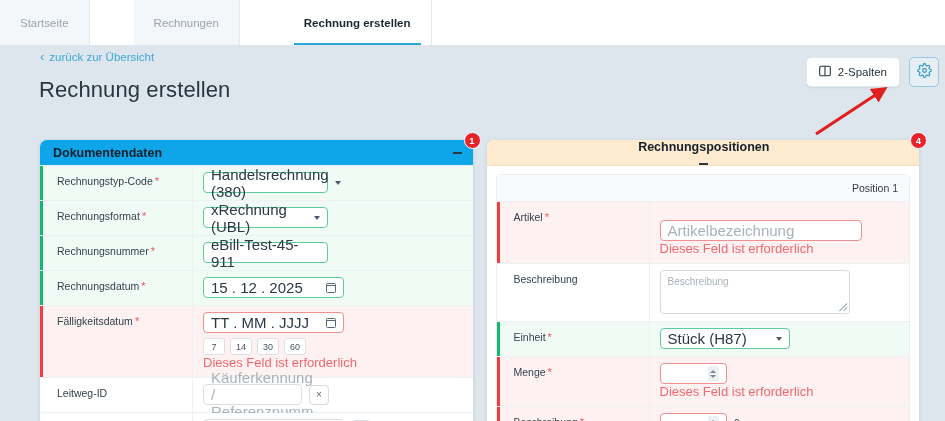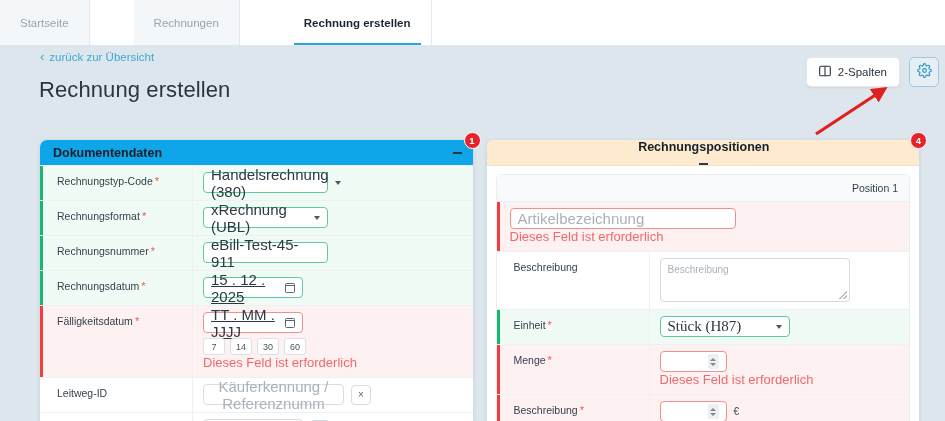--- a/index.html
+++ b/index.html
@@ -195,25 +195,25 @@
     font-family: inherit;
   }
   .inp.green, .sel.green { border-color: #5dcb9c; }
   .inp.red { border-color: #ef8f8f; }
   .inp.grey { border-color: #d8dee3; }
   .ph { color: #a9b2ba; }
   .val { color: #2c3944; }
 
   .w-select { width: 125px; justify-content: space-between; }
   .w-text   { width: 125px; }
-  .w-date   { width: 100px; justify-content: space-between; text-decoration: underline; }
+  .w-date   { width: 141px; justify-content: space-between; }
   .w-num    { width: 67px;  justify-content: flex-end; }
-  .w-artikel{ width: 226px; }
-  .w-unit   { width: 130px; justify-content: space-between; font-family: Liberation Serif, serif; }
-  .w-leit   { width: 141px; text-align: center; }
+  .w-artikel{ width: 202px; margin-top: 12px; }
+  .w-unit   { width: 130px; justify-content: space-between; }
+  .w-leit   { width: 99px; }
 
   .caret {
     width: 0; height: 0;
     border-left: 3px solid transparent;
     border-right: 3px solid transparent;
     border-top: 4px solid #4b5a66;
     margin-left: 6px;
   }
   .cal {
     width: 10px; height: 10px;
@@ -478,20 +478,23 @@
         <div class="panel-head amber">
           <span>Rechnungspositionen</span>
           <span class="collapse-dash"></span>
         </div>
 
         <div class="poscard">
           <div class="poshead">Position 1</div>
 
           <div class="row err">
             <div class="bar"></div>
+            <div class="lbl">
+              <span>Artikel</span><span class="req">*</span>
+            </div>
             <div class="ctl">
               <div class="inp red w-artikel">
                 <span class="ph">Artikelbezeichnung</span>
               </div>
               <div class="err-msg">Dieses Feld ist erforderlich</div>
             </div>
           </div>
 
           <div class="row neutral">
             <div class="bar"></div>

